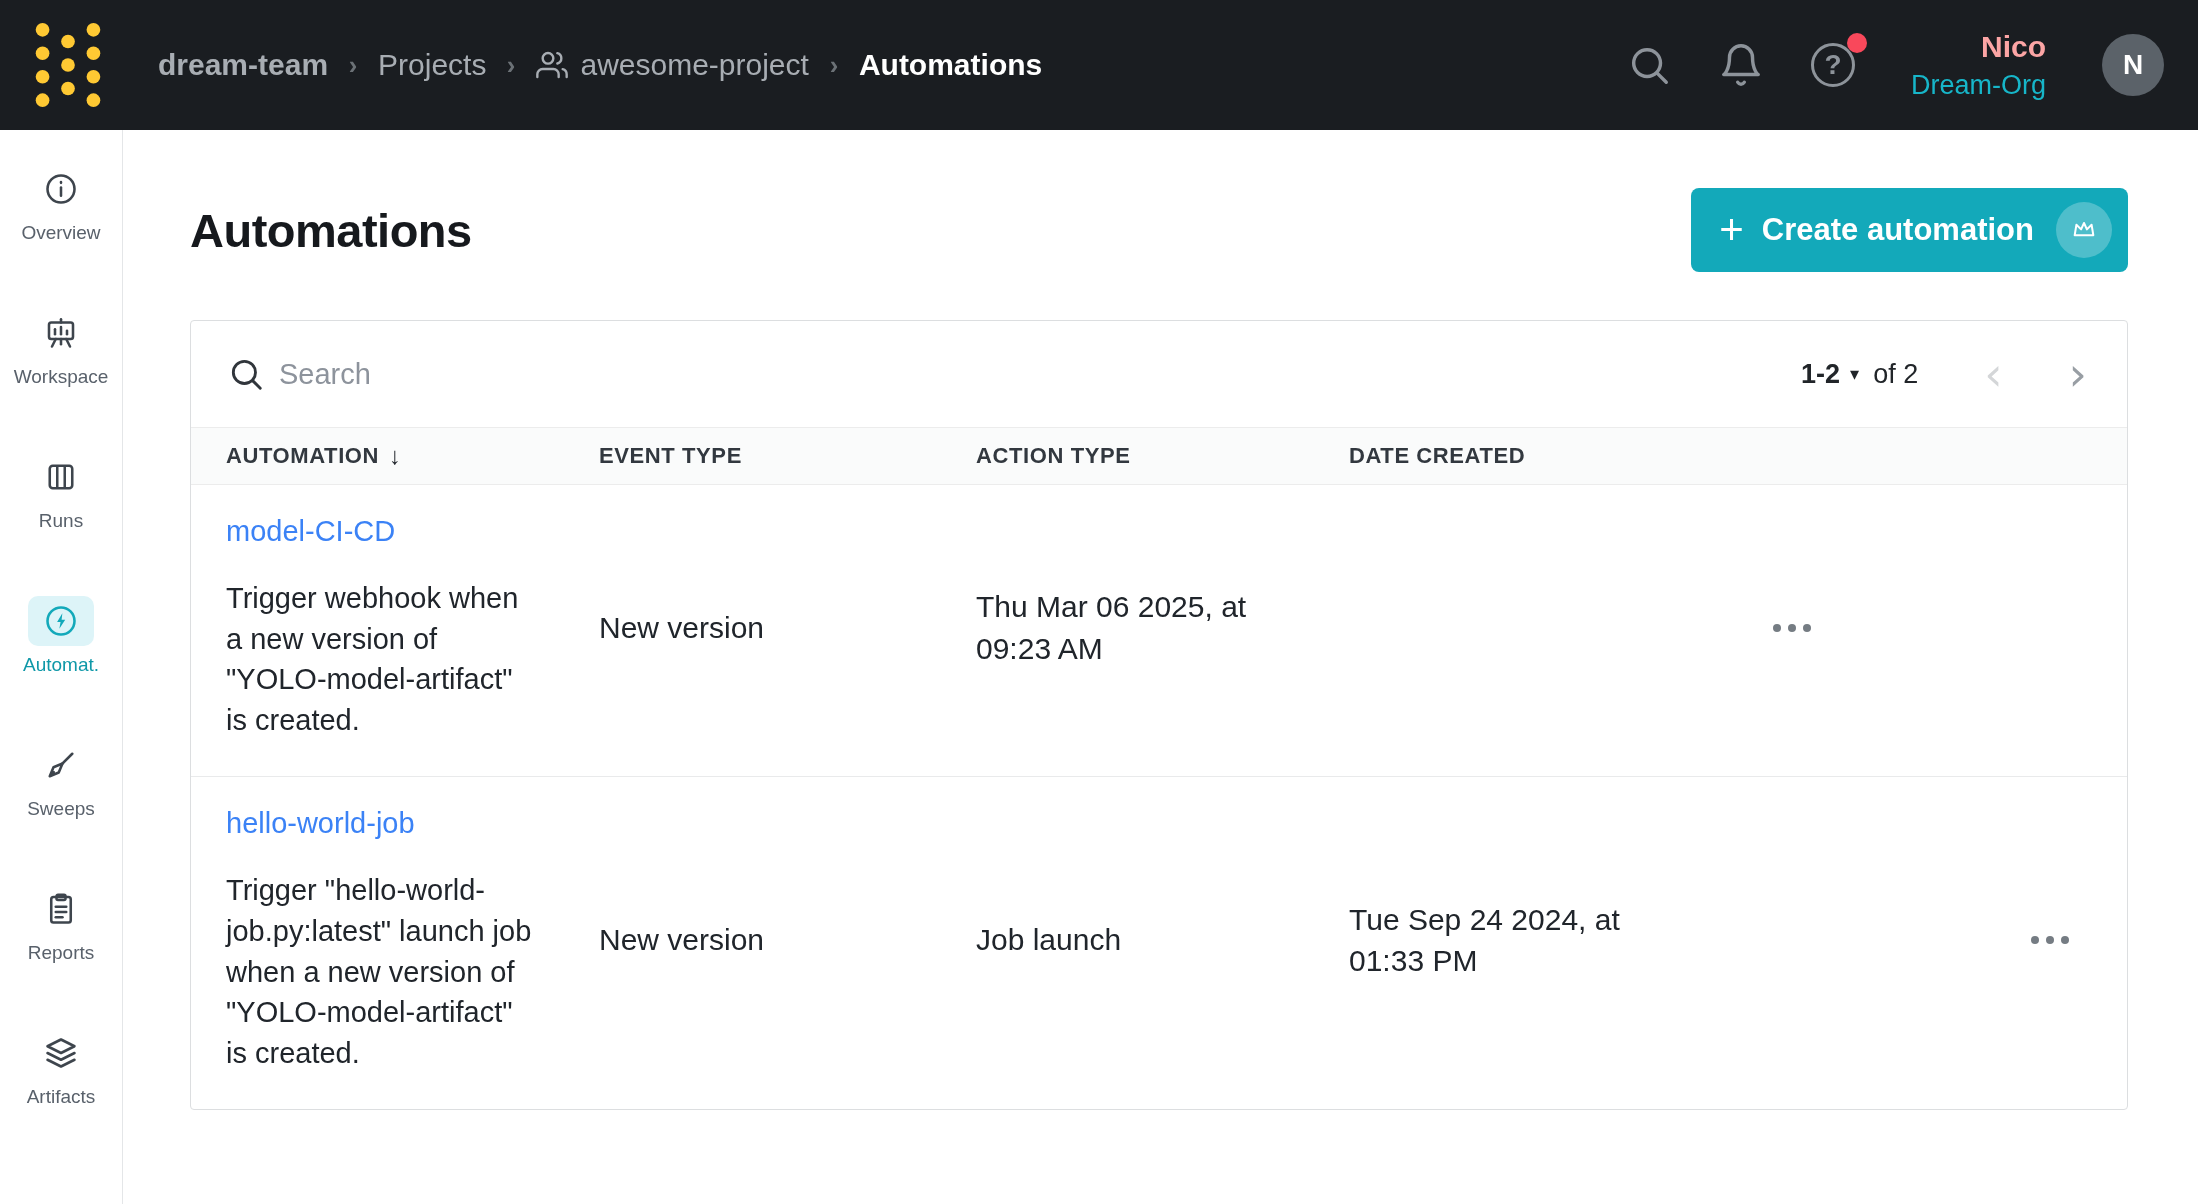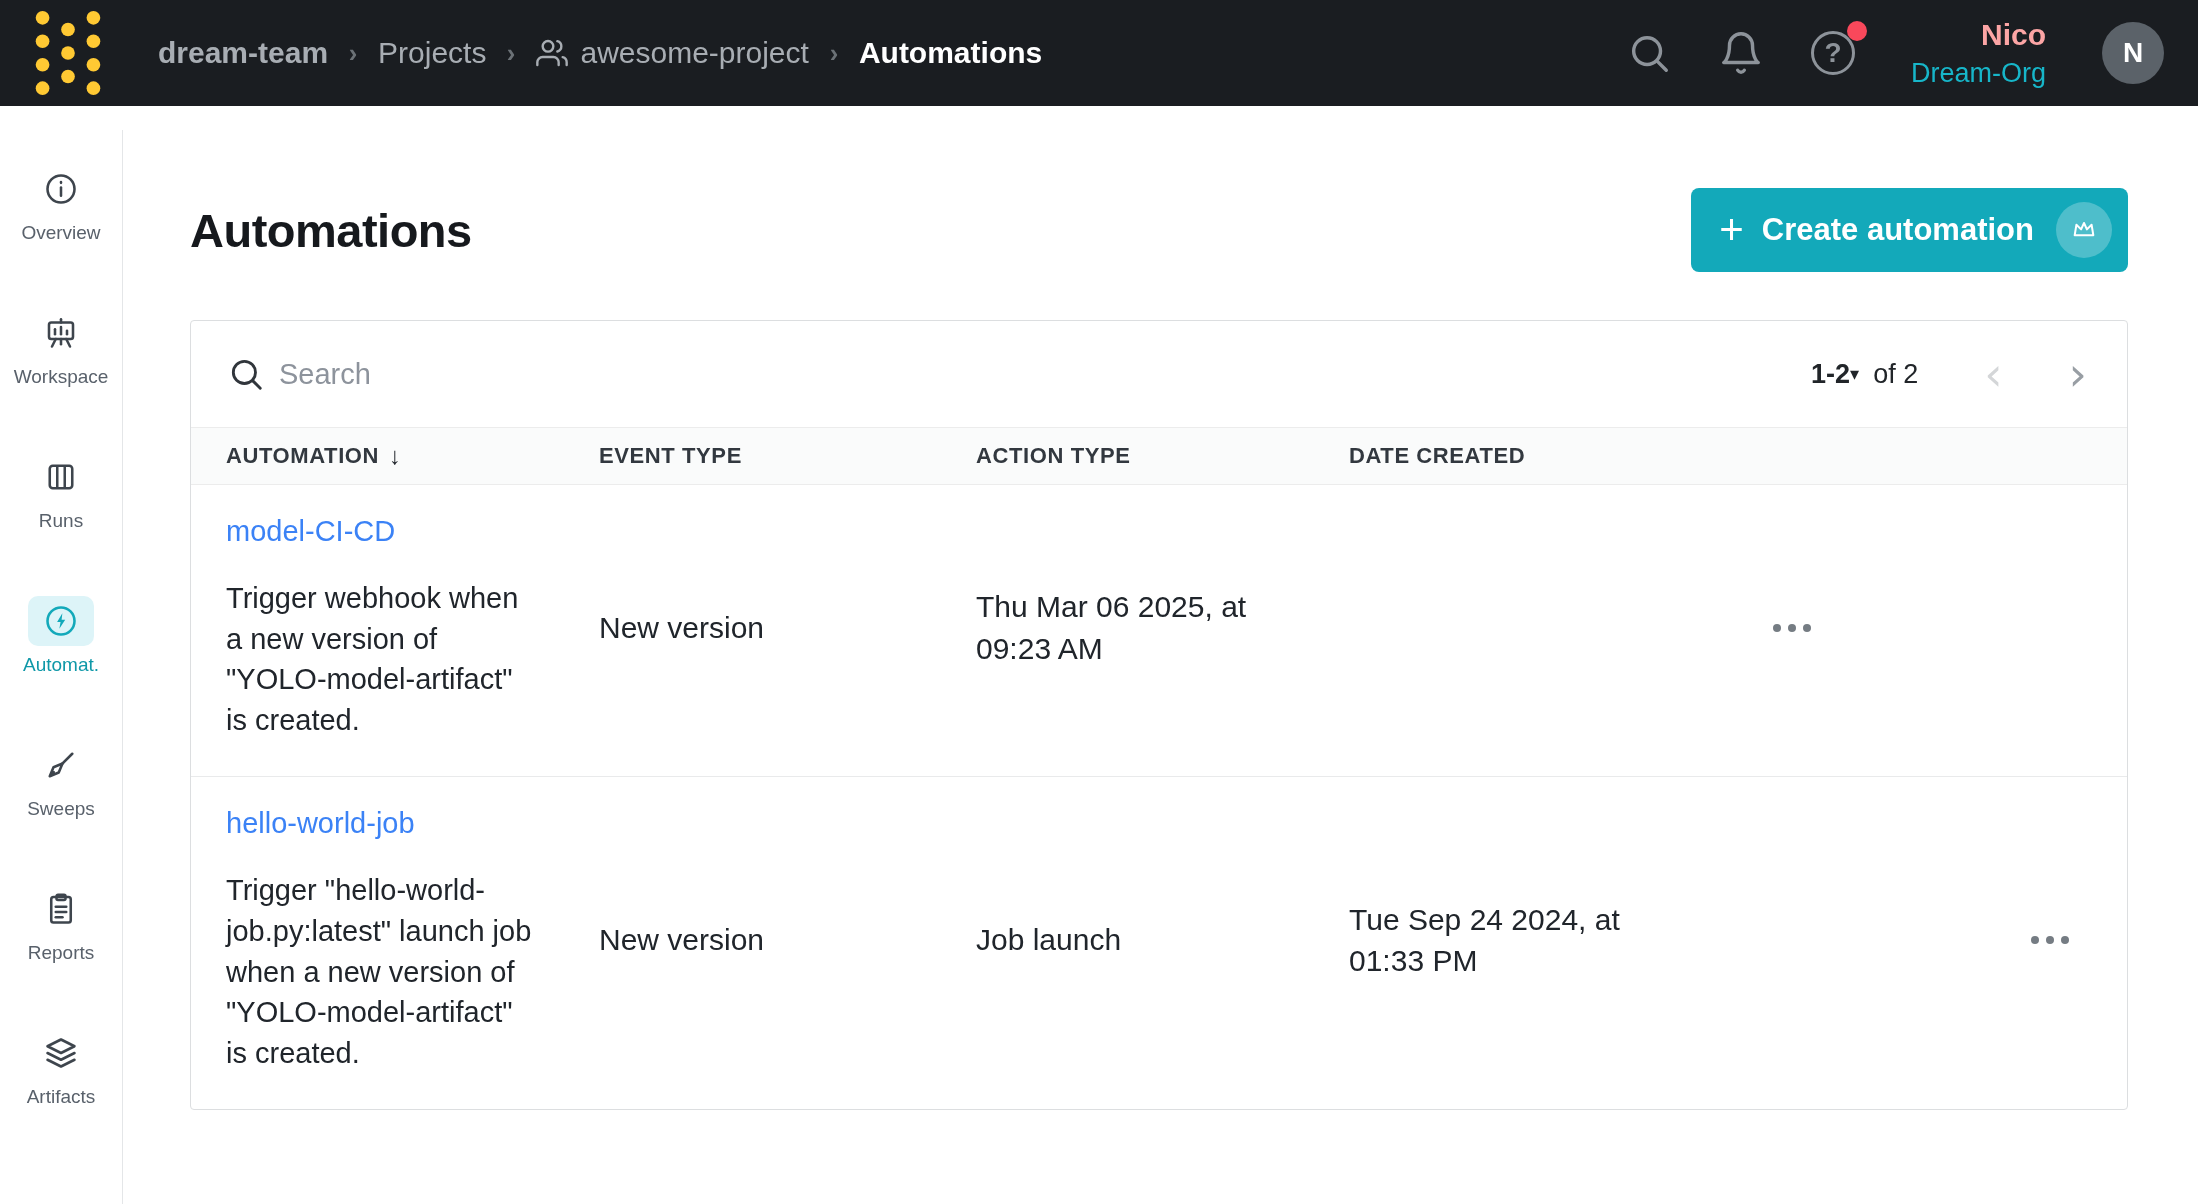--- a/index.html
+++ b/index.html
@@ -1,20 +1,20 @@
 <!DOCTYPE html>
 <html><head>
 <meta charset="utf-8">
 <style>
   * { margin:0; padding:0; box-sizing:border-box; }
   html,body { width:2198px; height:1204px; overflow:hidden; background:#ffffff;
     font-family:"Liberation Sans","DejaVu Sans",sans-serif; color:#20252b; }
 
   
-  .topbar { height:106px; background:#1a1d21; display:flex; align-items:center;
+  .topbar { height:130px; background:#1a1d21; display:flex; align-items:center;
     padding:0 34px 0 30px; }
   .logo { width:76px; height:94px; display:flex; align-items:center; justify-content:center; cursor:pointer; }
   .crumbs { display:flex; align-items:center; margin-left:52px; gap:20px; font-size:30px; }
   .crumb { color:#a8adb3; cursor:pointer; }
   .crumb.team { font-weight:600; }
   .crumb.current { color:#ffffff; font-weight:700; }
   .crumb-sep { color:#6b7176; font-size:30px; font-weight:600; transform:scale(0.85); }
   .crumb-proj { display:flex; align-items:center; gap:12px; }
   .top-right { margin-left:auto; display:flex; align-items:center; gap:44px; }
   .top-icon-btn { position:relative; width:48px; height:48px; display:flex; align-items:center;
@@ -56,21 +56,21 @@
     display:flex; align-items:center; justify-content:center; margin-left:22px; }
 
   .card { margin-top:48px; border:1px solid #dcdee0; border-radius:4px; background:#fff; }
 
   .toolbar { display:flex; align-items:center; height:106px; padding:0 40px 0 36px; }
   .search-wrap { display:flex; align-items:center; flex:1; gap:14px; }
   .search-input { border:none; outline:none; font-size:29px; flex:1; color:#20252b;
     font-family:inherit; background:transparent; }
   .search-input::placeholder { color:#8d939c; }
   .pager { display:flex; align-items:center; font-size:27px; color:#212529; }
-  .pager-range { display:flex; align-items:center; cursor:pointer; font-weight:600; }
+  .pager-range { display:flex; align-items:center; gap:10px; cursor:pointer; font-weight:600; }
   .caret-down { font-size:18px; color:#212529; }
   .pager-of { margin-left:14px; }
   .pager-chev { font-size:46px; line-height:1; margin-left:66px; cursor:pointer;
     font-family:"DejaVu Sans",sans-serif; }
   .chev-prev { color:#d4d6d8; }
   .chev-next { color:#989ea4; }
 
   .tbl-header, .tbl-row { display:grid; grid-template-columns:408px 377px 373px 520px 1fr; }
   .tbl-header { height:58px; align-items:center; background:#fafbfb;
     border-top:1px solid #ececec; border-bottom:1px solid #ececec;

